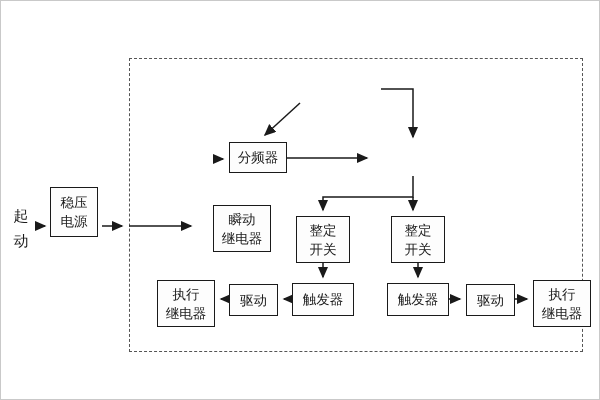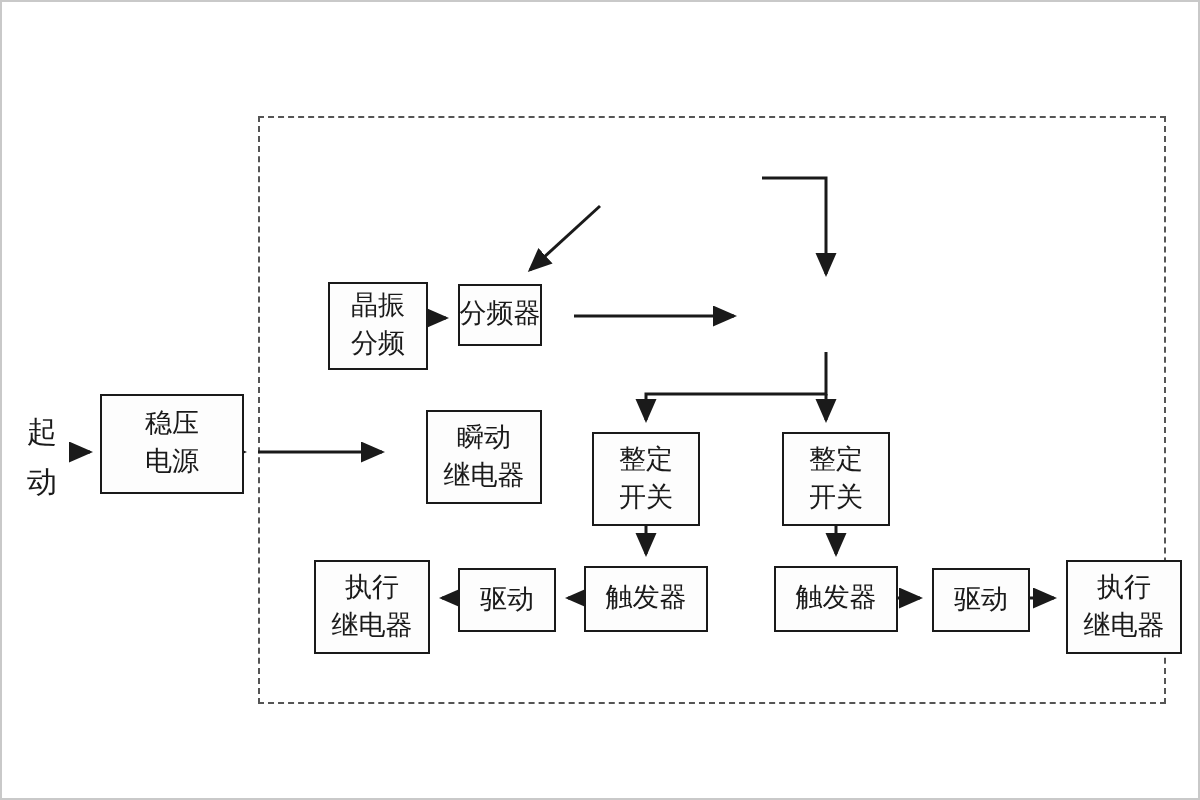--- a/index.html
+++ b/index.html
@@ -55,32 +55,28 @@
       <line x1="448" y1="298" x2="459" y2="298" marker-end="url(#ah)"></line>
       <line x1="514" y1="298" x2="526" y2="298" marker-end="url(#ah)"></line>
     </g>
   </svg>
 
   <div class="start-label">
     <div>起</div>
     <div>动</div>
   </div>
 
-  <div class="box" style="left:49px;top:196px;width:72px;height:50px">
+  <div class="box" style="left:49px;top:186px;width:48px;height:50px">
     <span>稳压</span>
     <span>电源</span>
   </div>
 
 
-  <div class="box" style="left:163px;top:140px;width:50px;height:44px">
-    <span>晶振</span>
-    <span>分频</span>
-  </div>
 
-  <div class="box" style="left:228px;top:141px;width:42px;height:31px">
+  <div class="box" style="left:228px;top:141px;width:58px;height:31px">
     <span>分频器</span>
   </div>
 
 
   <div class="box" style="left:212px;top:204px;width:58px;height:47px">
     <span>瞬动</span>
     <span>继电器</span>
   </div>
 
   <div class="box" style="left:295px;top:215px;width:54px;height:47px">

